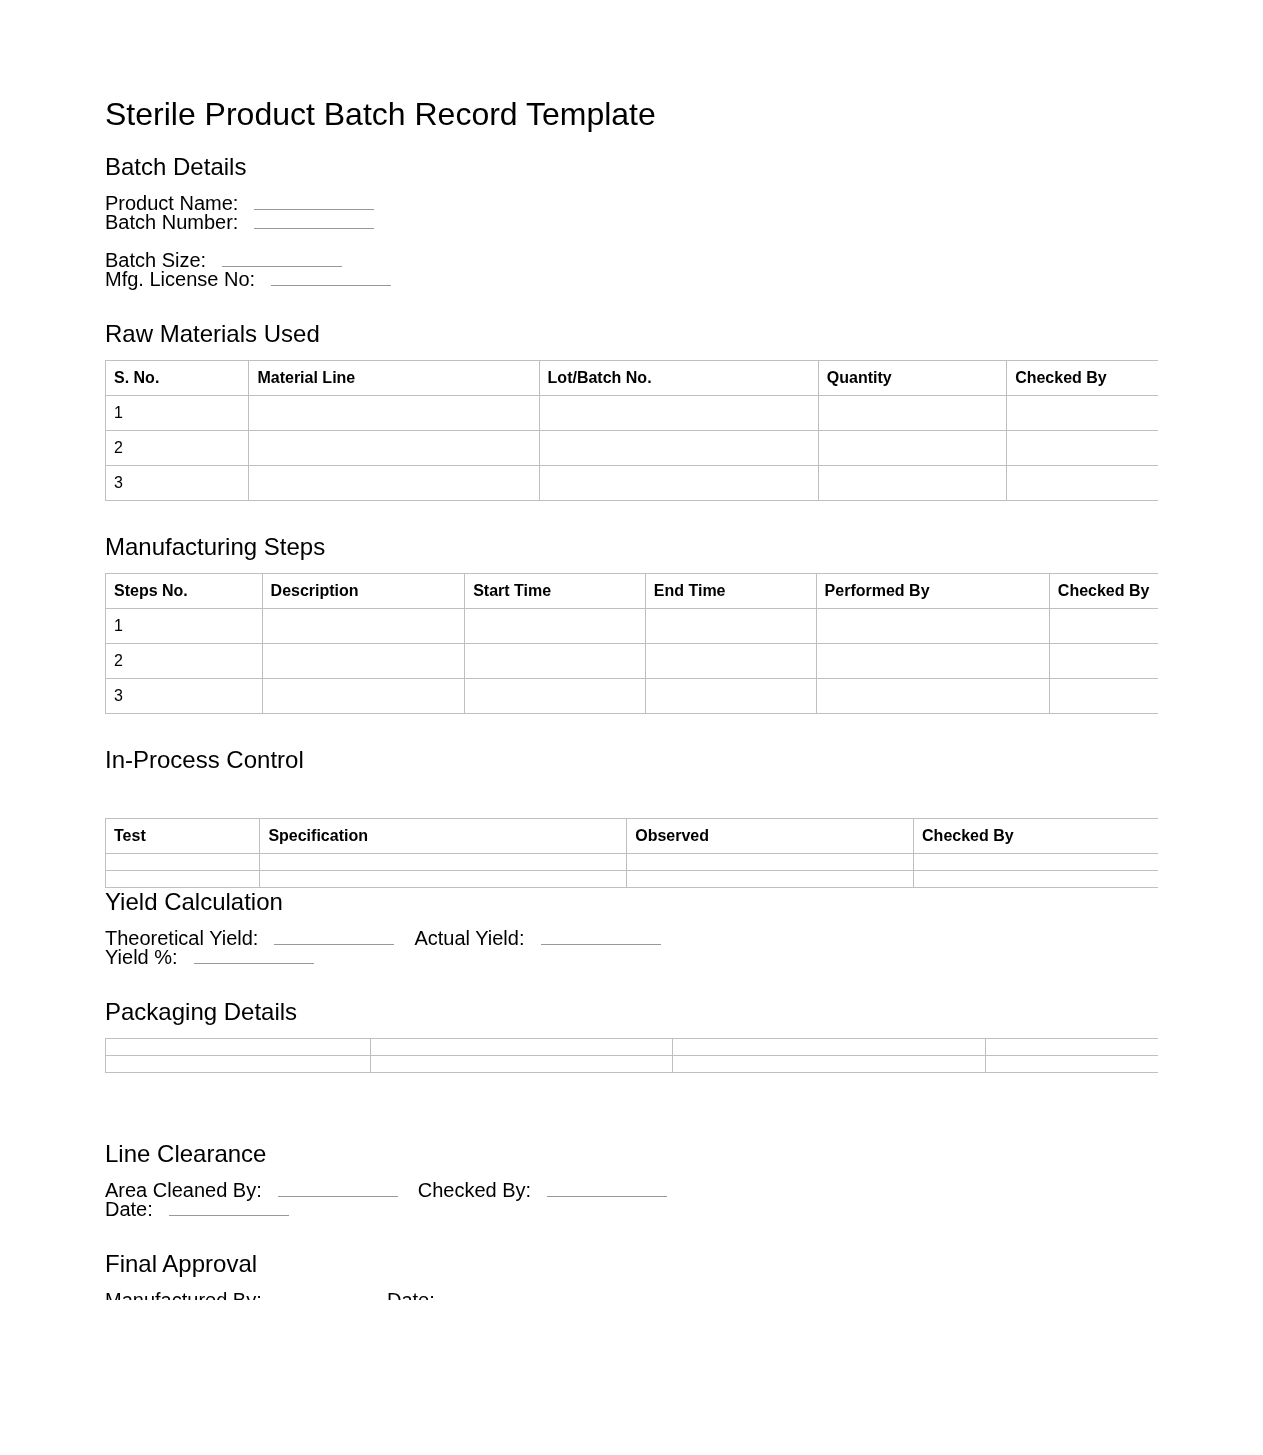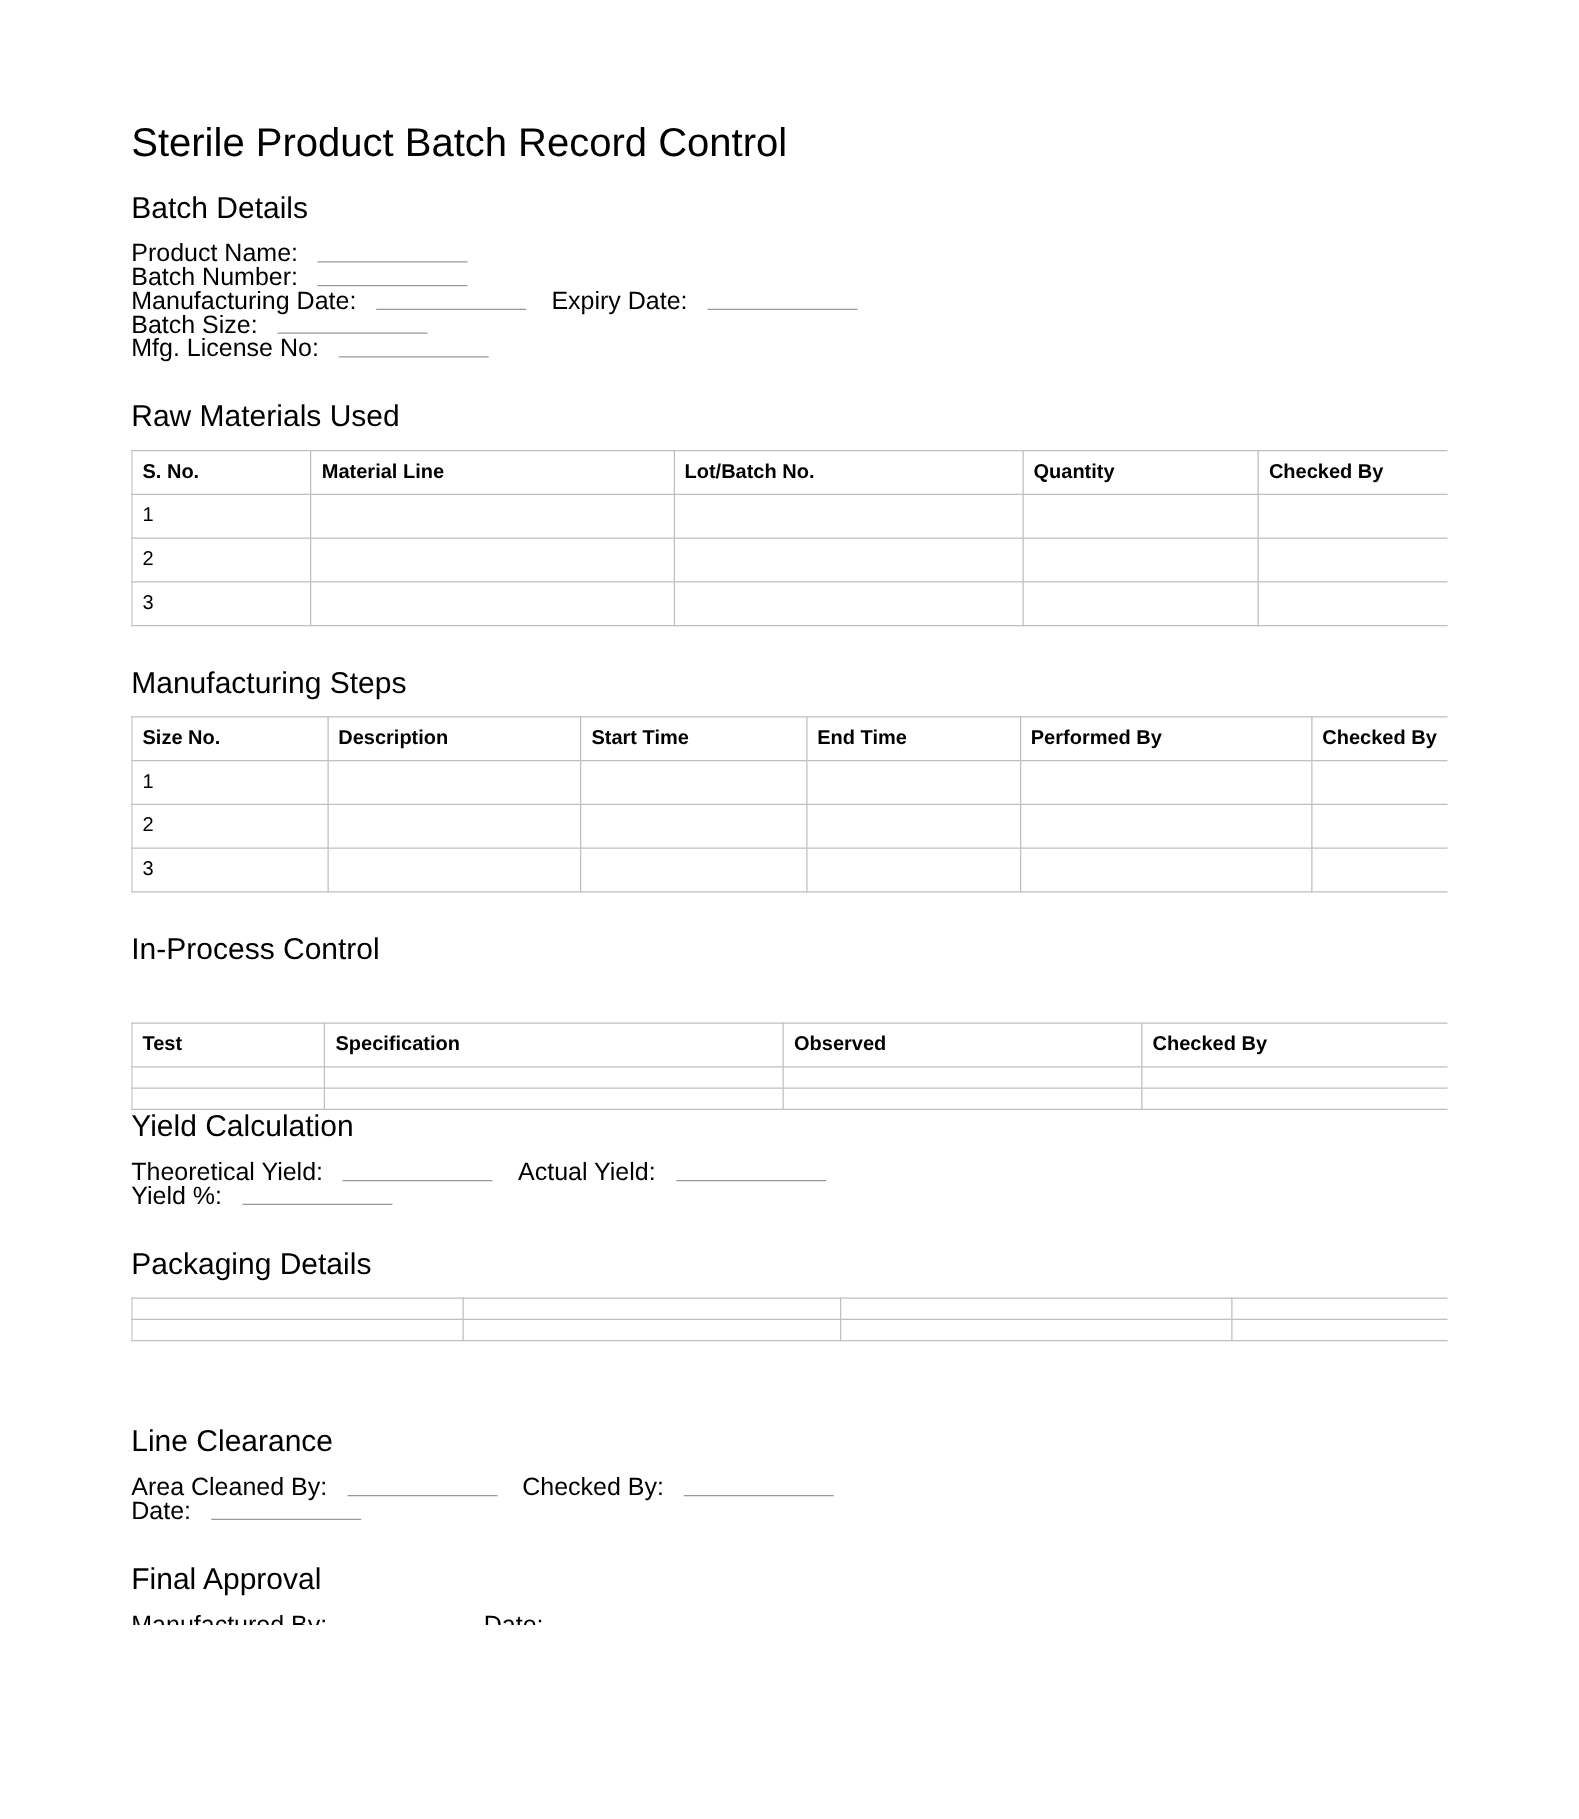--- a/index.html
+++ b/index.html
@@ -15,31 +15,28 @@
   table { position:absolute; left:0; width:1154px; border-collapse:collapse; font-size:16px; }
   th, td { border:1px solid #bfbfbf; text-align:left; padding:0 8px; }
   th { font-weight:bold; height:34px; }
   td.tall { height:34px; }
   td.short { height:16px; }
 </style>
 </head>
 <body>
 
 <div class="page">
-  <h1 class="title">Sterile Product Batch Record Control</h1>
+  <h1 class="title">Sterile Product Batch Record Template</h1>
 
   <h2 class="h2" style="top:152px">Batch Details</h2>
   <div class="line" style="top:194px">
     <span class="lbl">Product Name:</span><span class="blank"></span>
   </div>
   <div class="line" style="top:213px">
     <span class="lbl">Batch Number:</span><span class="blank"></span>
-  </div>
-  <div class="line" style="top:232px">
-    <span class="lbl">Manufacturing Date:</span><span class="blank"></span><span class="gap"></span><span class="lbl">Expiry Date:</span><span class="blank"></span>
   </div>
   <div class="line" style="top:251px">
     <span class="lbl">Batch Size:</span><span class="blank"></span>
   </div>
   <div class="line" style="top:270px">
     <span class="lbl">Mfg. License No:</span><span class="blank"></span>
   </div>
 
   <h2 class="h2" style="top:319px">Raw Materials Used</h2>
   <table style="top:360px">
@@ -87,21 +84,21 @@
     <colgroup>
         <col style="width:143px">
         <col style="width:185px">
         <col style="width:165px">
         <col style="width:156px">
         <col style="width:213px">
         <col style="width:191px">
       </colgroup>
     <tbody>
         <tr>
-      <th>Size No.</th>
+      <th>Steps No.</th>
       <th>Description</th>
       <th>Start Time</th>
       <th>End Time</th>
       <th>Performed By</th>
       <th>Checked By</th>
     </tr>
     <tr>
           <td class="tall">1</td>
           <td></td>
           <td></td>

